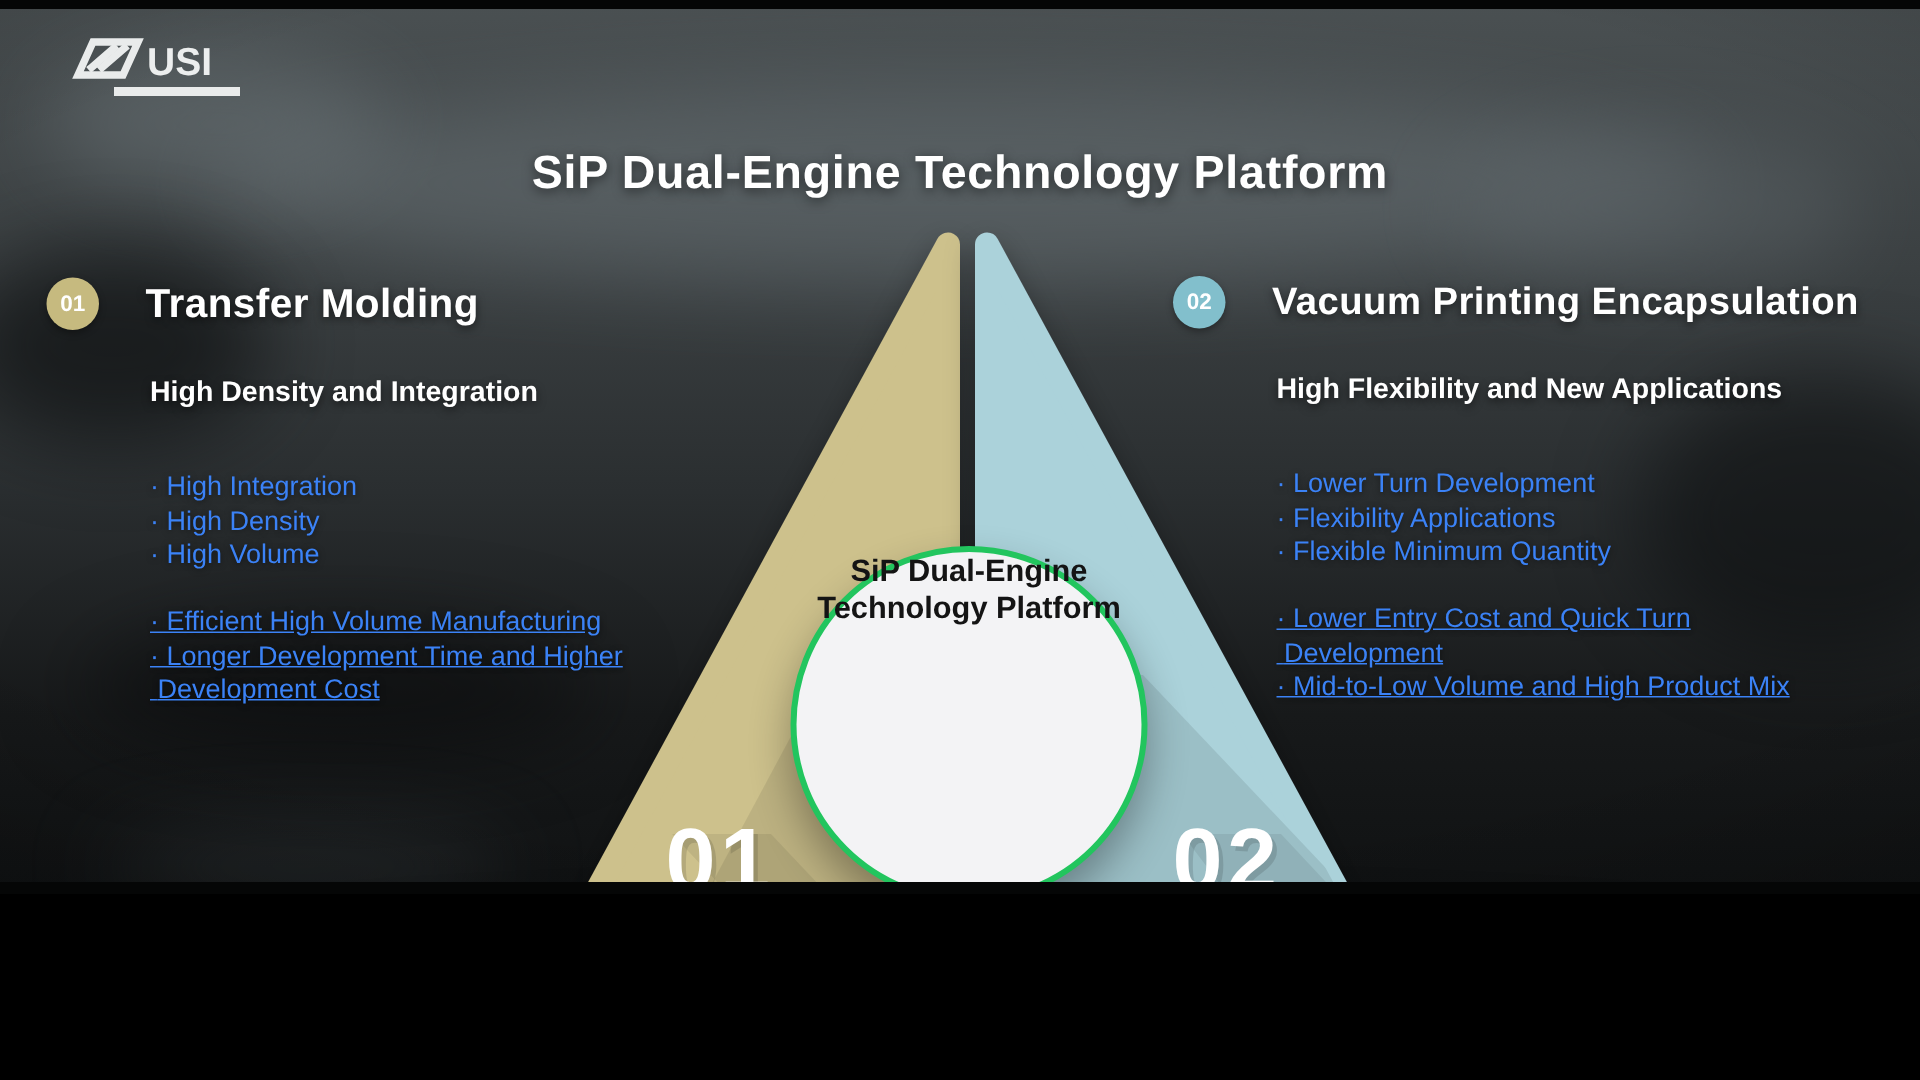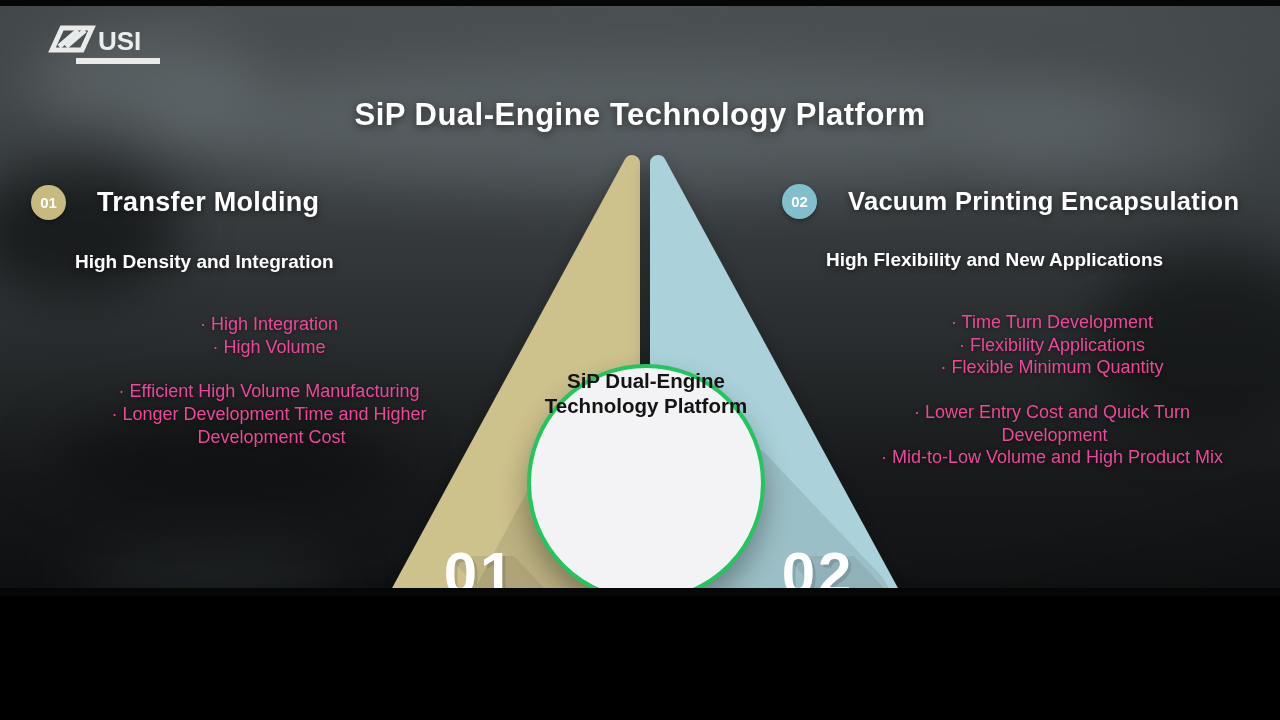--- a/index.html
+++ b/index.html
@@ -50,24 +50,24 @@
   .panel-right{left:782px;top:171px;width:496px;}
   .panel-header{display:flex;align-items:center;gap:15px;}
   .badge{width:35px;height:35px;border-radius:50%;flex:0 0 35px;display:flex;align-items:center;
       justify-content:center;font-size:15px;font-weight:bold;color:#fff;
       box-shadow:0 2px 5px rgba(0,0,0,.35);}
   .badge-left{background:#c6ba7f;}
   .badge-right{background:#82bfcc;}
   .panel h2{margin:16px;font-size:27px;font-weight:bold;white-space:nowrap;letter-spacing:.3px;
       text-shadow:0 2px 6px rgba(0,0,0,.55);}
   .panel-right h2{font-size:25.5px;}
-  .panel .content{margin-left:44px;}
+  .panel .content{margin-left:69px;}
   .panel h3{margin:17px 0 0 0;font-size:19px;font-weight:bold;text-shadow:0 2px 6px rgba(0,0,0,.55);}
-  .bullets{list-style:none;margin:40px 0 0 0;padding:0;font-size:18px;line-height:1.26;color:#ec4899;text-align:center;}
-  .bullets.secondary{margin-top:22px;}
+  .bullets{list-style:none;margin:40px 0 0 0;padding:0;font-size:18px;line-height:1.26;color:#3b82f6;}
+  .bullets.secondary{margin-top:22px;text-decoration:underline;}
   .bullets li{white-space:pre-wrap;text-shadow:0 1px 4px rgba(0,0,0,.5);}
 </style>
 </head>
 <body>
 
 <div class="stage">
 
   <div class="bg">
     <div class="blob b1"></div>
     <div class="blob b2"></div>
@@ -132,39 +132,40 @@
 
   <section class="panel panel-left">
     <div class="panel-header">
       <div class="badge badge-left">01</div>
       <h2>Transfer Molding</h2>
     </div>
     <div class="content">
       <h3>High Density and Integration</h3>
       <ul class="bullets">
         <li>· High Integration</li>
+        <li>· High Density</li>
         <li>· High Volume</li>
       </ul>
       <ul class="bullets secondary">
         <li>· Efficient High Volume Manufacturing</li>
         <li>· Longer Development Time and Higher
  Development Cost</li>
       </ul>
     </div>
   </section>
 
   <section class="panel panel-right">
     <div class="panel-header">
       <div class="badge badge-right">02</div>
       <h2>Vacuum Printing Encapsulation</h2>
     </div>
     <div class="content">
       <h3>High Flexibility and New Applications</h3>
       <ul class="bullets">
-        <li>· Time Turn Development</li>
+        <li>· Lower Turn Development</li>
         <li>· Flexibility Applications</li>
         <li>· Flexible Minimum Quantity</li>
       </ul>
       <ul class="bullets secondary">
         <li>· Lower Entry Cost and Quick Turn
  Development</li>
         <li>· Mid-to-Low Volume and High Product Mix</li>
       </ul>
     </div>
   </section>

